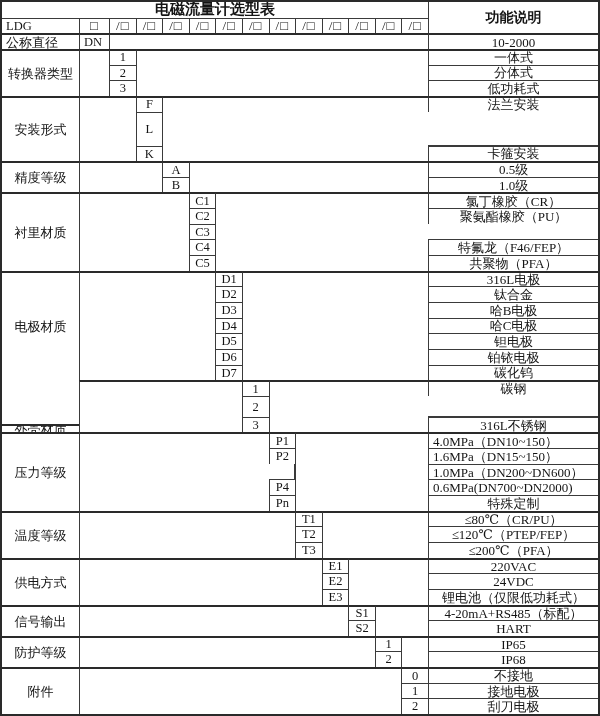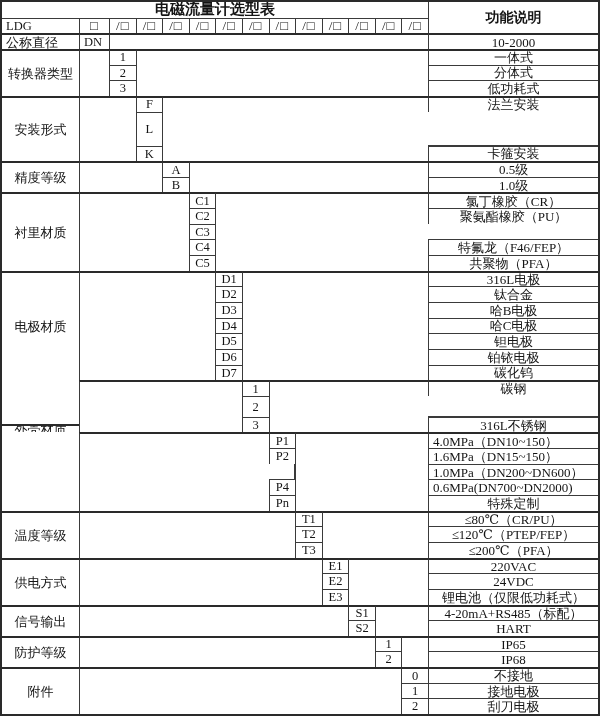--- a/index.html
+++ b/index.html
@@ -105,20 +105,21 @@
     <div class="cell bl bt" style="grid-area: 23 / 15 / 24 / 16;">碳化钨</div>
     <div class="cell bt2" style="grid-area: 24 / 1 / 27 / 2; margin-top: 44px;">外壳材质</div>
     <div class="cell bl bt2" style="grid-area: 24 / 2 / 27 / 8;"></div>
     <div class="cell bl bt2 code" style="grid-area: 24 / 8 / 25 / 9;">1</div>
     <div class="cell bl bt code" style="grid-area: 25 / 8 / 26 / 9;">2</div>
     <div class="cell bl bt code" style="grid-area: 26 / 8 / 27 / 9;">3</div>
     <div class="cell bl bt2" style="grid-area: 24 / 9 / 27 / 15;"></div>
     <div class="cell bl bt2" style="grid-area: 24 / 15 / 25 / 16;">碳钢</div>
     <div class="cell bl bt" style="grid-area: 25 / 15 / 26 / 16; margin-top: 20px;">304不锈钢</div>
     <div class="cell bl bt" style="grid-area: 26 / 15 / 27 / 16;">316L不锈钢</div>
+    <div class="cell bt2" style="grid-area: 27 / 1 / 32 / 2;">压力等级</div>
     <div class="cell bl bt2" style="grid-area: 27 / 2 / 32 / 9;"></div>
     <div class="cell bl bt2 code" style="grid-area: 27 / 9 / 28 / 10;">P1</div>
     <div class="cell bl bt code" style="grid-area: 28 / 9 / 29 / 10;">P2</div>
     <div class="cell bl bt code" style="grid-area: 29 / 9 / 30 / 10; margin-left: 25px;">P3</div>
     <div class="cell bl bt code" style="grid-area: 30 / 9 / 31 / 10;">P4</div>
     <div class="cell bl bt code" style="grid-area: 31 / 9 / 32 / 10;">Pn</div>
     <div class="cell bl bt2" style="grid-area: 27 / 10 / 32 / 15;"></div>
     <div class="cell bl bt2 left" style="grid-area: 27 / 15 / 28 / 16;">4.0MPa（DN10~150）</div>
     <div class="cell bl bt left" style="grid-area: 28 / 15 / 29 / 16;">1.6MPa（DN15~150）</div>
     <div class="cell bl bt left" style="grid-area: 29 / 15 / 30 / 16;">1.0MPa（DN200~DN600）</div>

